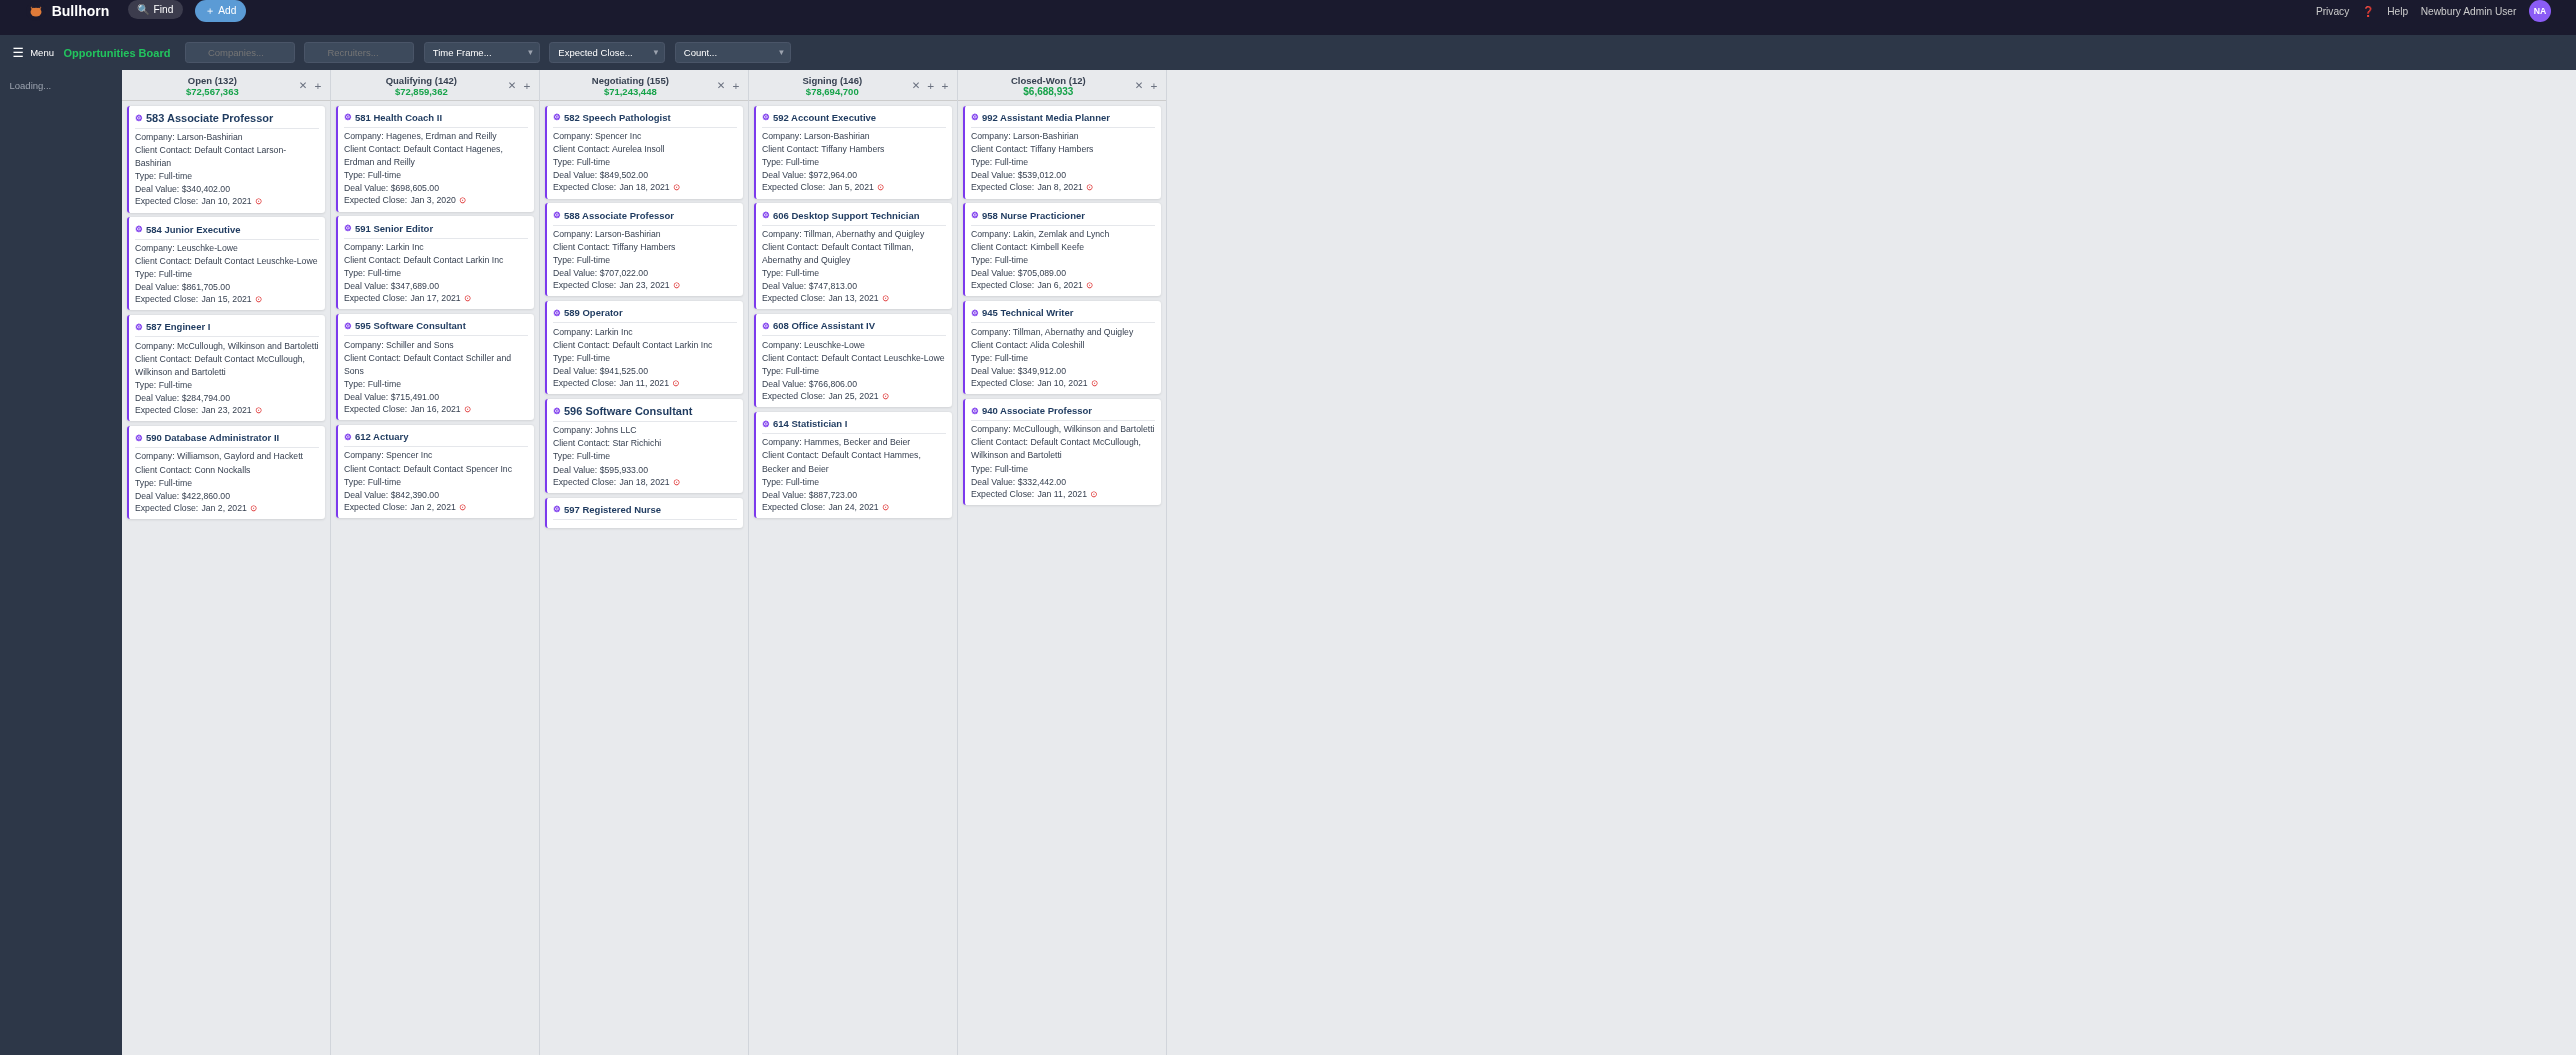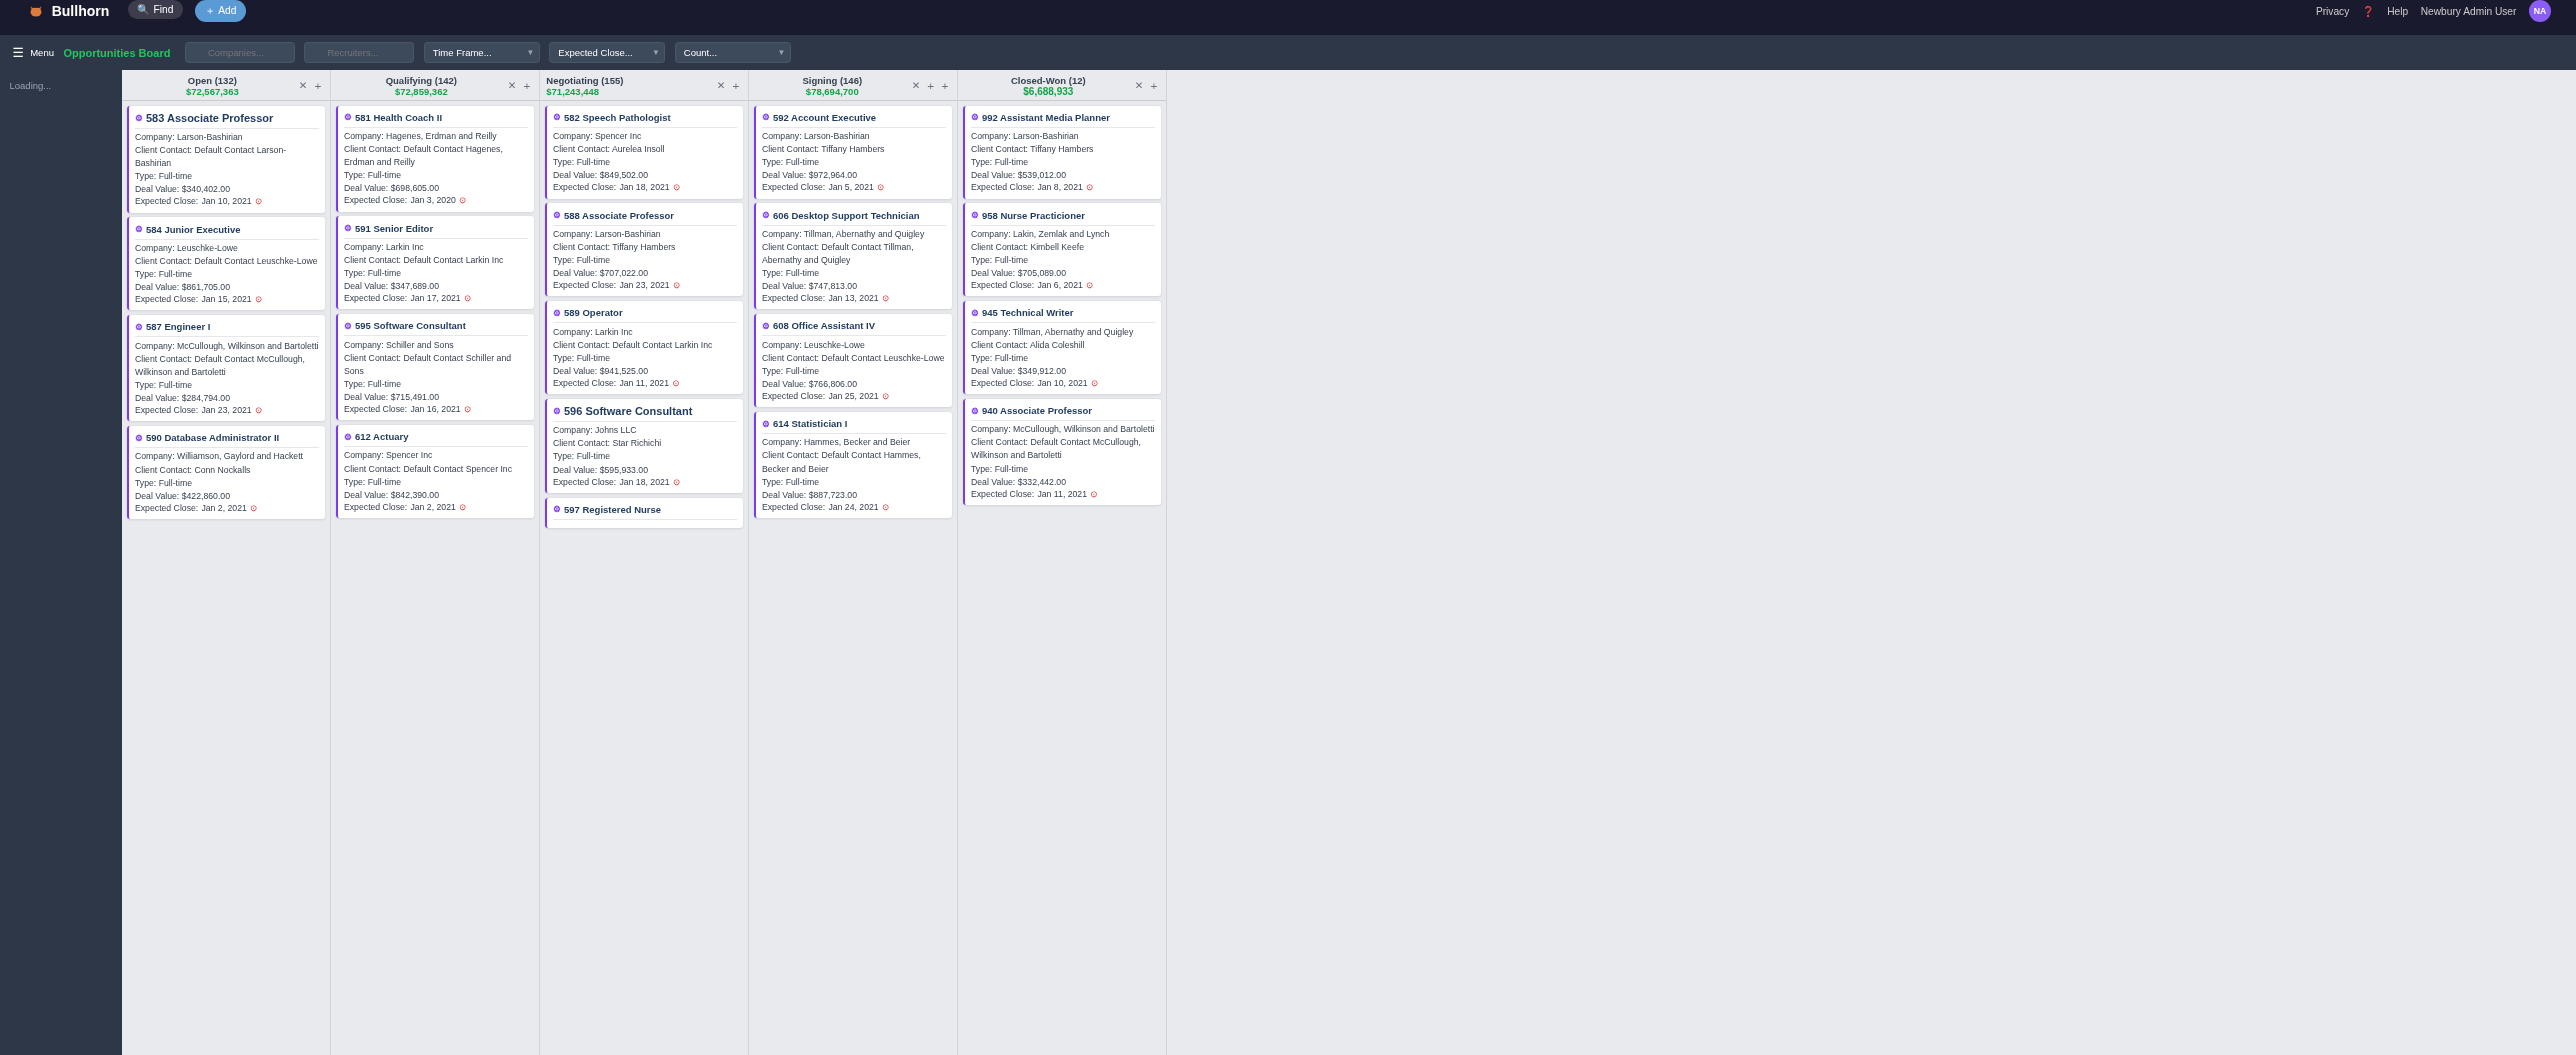--- a/index.html
+++ b/index.html
@@ -435,21 +435,21 @@
             <div class="card-date">
               <span class="label">Expected Close: </span>
               <span>Jan 2, 2021</span>
               <span class="date-warning">⊙</span>
             </div>
           </div>
         </div>
       </div>
       <div class="column">
         <div style="background: rgb(232, 234, 237); padding: 4.7px 6.3px 3.2px; border-bottom: 0.8px solid rgb(204, 204, 204); display: flex; align-items: center; justify-content: space-between; flex-shrink: 0;">
-          <div style="text-align: left; flex: 1 1 0%;">
+          <div style="text-align: center; flex: 1 1 0%;">
             <div style="font-size: 9.5px; font-weight: bold; color: rgb(55, 65, 81);">Negotiating (155)</div>
             <div style="color: rgb(22, 163, 74); font-weight: bold; font-size: 9.5px;">$71,243,448</div>
           </div>
           <div style="display: flex; gap: 2.4px; align-items: center;">
             <button style="background: none; border: none; cursor: pointer; color: rgb(107, 114, 128); font-size: 10.2px; padding: 0.8px 2.4px;">✕</button>
             <button style="background: none; border: none; cursor: pointer; color: rgb(107, 114, 128); font-size: 11.8px; padding: 0.8px 2.4px;">+</button>
           </div>
         </div>
         <div class="cards-container">
           <div class="card">

